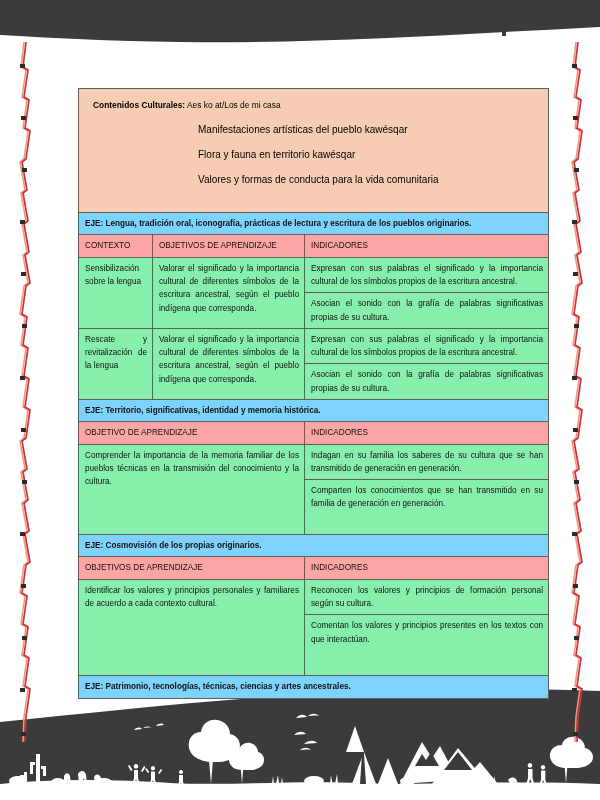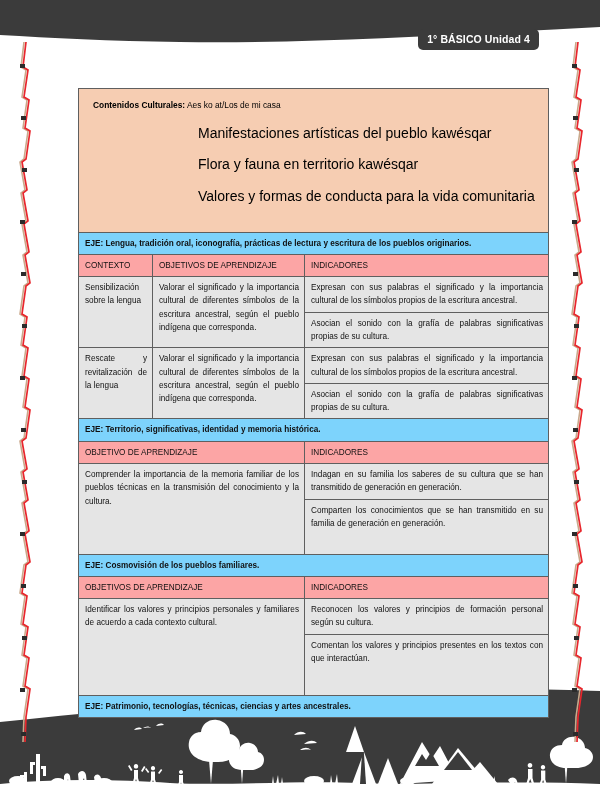--- a/index.html
+++ b/index.html
@@ -102,21 +102,21 @@
   .culture-inner { padding: 6px 8px 8px 8px; }
   .culture-title {
     font-size: 8.4px;
     font-weight: bold;
     color: #000;
     margin-bottom: 9px;
     text-align: left;
   }
   .culture-title .reg { font-weight: normal; }
   .culture-line {
-    font-size: 14px;
+    font-size: 10px;
     color: #000;
     margin: 0 0 9px 0;
     padding-left: 105px;
     text-align: left;
   }
   .culture-line:last-child { margin-bottom: 12px; }
 
   
   td.eje {
     background: #7dd3fc;
@@ -128,39 +128,38 @@
   }
 
   
   td.colhead {
     font-size: 8.2px;
     padding: 4px 5px 5px 6px;
     text-align: left;
     background: #fca5a5;
   }
 
-  td.cell { background: #e5e5e5; margin-top: 36px; }
+  td.cell { background: #86efac; margin-top: 36px; }
 
   
   .silhouette { display: block; }
 </style>
 </head>
 <body>
 
 <div id="page">
 
   <svg class="top-band" viewBox="0 0 600 50" preserveAspectRatio="none">
     <path d="M0,0 L600,0 L600,27 C460,34 320,44 180,42 C110,41 50,38 0,35 Z" fill="#3b3b3b"></path>
   </svg>
 
   <svg style="position:absolute;top:24px;right:94px;width:4px;height:12px;z-index:4" viewBox="0 0 4 12">
     <rect x="0" y="0" width="4" height="12" fill="#3b3b3b"></rect>
   </svg>
 
-  <div class="unit-badge">1° BÁSICO Unidad 4</div>
 
   <svg class="side-border left" viewBox="0 0 20 700" preserveAspectRatio="none">
     <g>
       <path d="M10,0 L7,25 L12,28 L8,55 L13,58 L9,86 L14,89 L10,117 L6,120 L11,148 L7,151 L12,179
                L8,182 L13,210 L9,213 L14,241 L10,244 L6,272 L11,275 L7,303 L12,306 L8,334 L13,337
                L9,365 L14,368 L10,396 L6,399 L11,427 L7,430 L12,458 L8,461 L13,489 L9,492 L14,520
                L10,523 L6,551 L11,554 L7,582 L12,585 L8,613 L13,616 L9,644 L14,647 L10,675 L9,700" stroke="#c9a98c" stroke-width="1.6" fill="none"></path>
       <path d="M12,0 L9,25 L14,28 L10,55 L15,58 L11,86 L16,89 L12,117 L8,120 L13,148 L9,151 L14,179
                L10,182 L15,210 L11,213 L16,241 L12,244 L8,272 L13,275 L9,303 L14,306 L10,334 L15,337
                L11,365 L16,368 L12,396 L8,399 L13,427 L9,430 L14,458 L10,461 L15,489 L11,492 L16,520
@@ -267,21 +266,21 @@
         </tr>
         <tr>
           <td class="cell" colspan="2" rowspan="2">Comprender la importancia de la memoria familiar de los pueblos técnicas en la transmisión del conocimiento y la cultura.</td>
           <td class="cell">Indagan en su familia los saberes de su cultura que se han transmitido de generación en generación.</td>
         </tr>
         <tr>
           <td class="cell" style="height:46px">Comparten los conocimientos que se han transmitido en su familia de generación en generación.</td>
         </tr>
 
         <tr>
-          <td class="eje" colspan="3">EJE: Cosmovisión de los pueblos familiares.</td>
+          <td class="eje" colspan="3">EJE: Cosmovisión de los propias originarios.</td>
         </tr>
         <tr>
           <td class="colhead" colspan="2">OBJETIVOS DE APRENDIZAJE</td>
           <td class="colhead">INDICADORES</td>
         </tr>
         <tr>
           <td class="cell" colspan="2" rowspan="2">Identificar los valores y principios personales y familiares de acuerdo a cada contexto cultural.</td>
           <td class="cell">Reconocen los valores y principios de formación personal según su cultura.</td>
         </tr>
         <tr>

